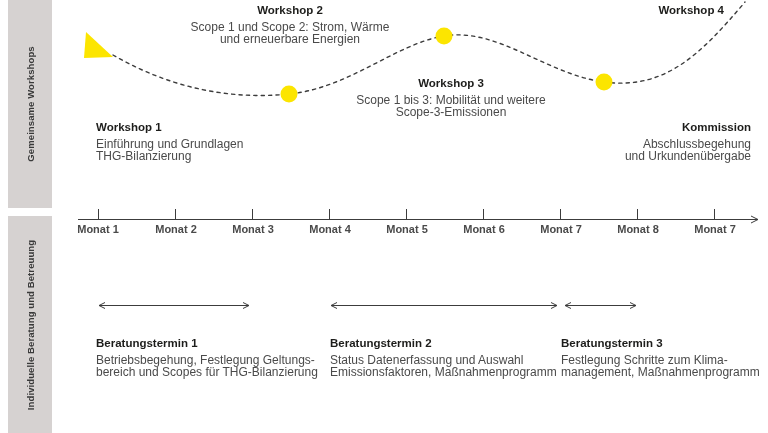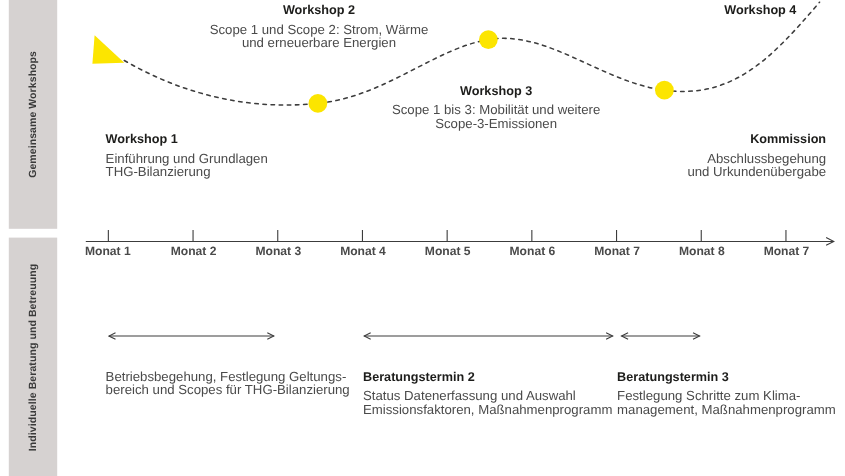--- a/index.html
+++ b/index.html
@@ -156,20 +156,21 @@
     <p class="blk-title">Workshop 4</p>
   </div>
 
   <div class="block ctr" style="left:555px;top:120px;width:196px;text-align:right;">
     <p class="blk-title">Kommission</p>
     <p class="blk-sub">Abschlussbegehung
 und Urkundenübergabe</p>
   </div>
 
   <div class="block lft" style="left:96px;top:336px;width:236px;">
+    <p class="blk-title">Beratungstermin 1</p>
     <p class="blk-sub">Betriebsbegehung, Festlegung Geltungs-
 bereich und Scopes für THG-Bilanzierung</p>
   </div>
 
   <div class="block lft" style="left:330px;top:336px;width:230px;">
     <p class="blk-title">Beratungstermin 2</p>
     <p class="blk-sub">Status Datenerfassung und Auswahl
 Emissionsfaktoren, Maßnahmenprogramm</p>
   </div>
 

